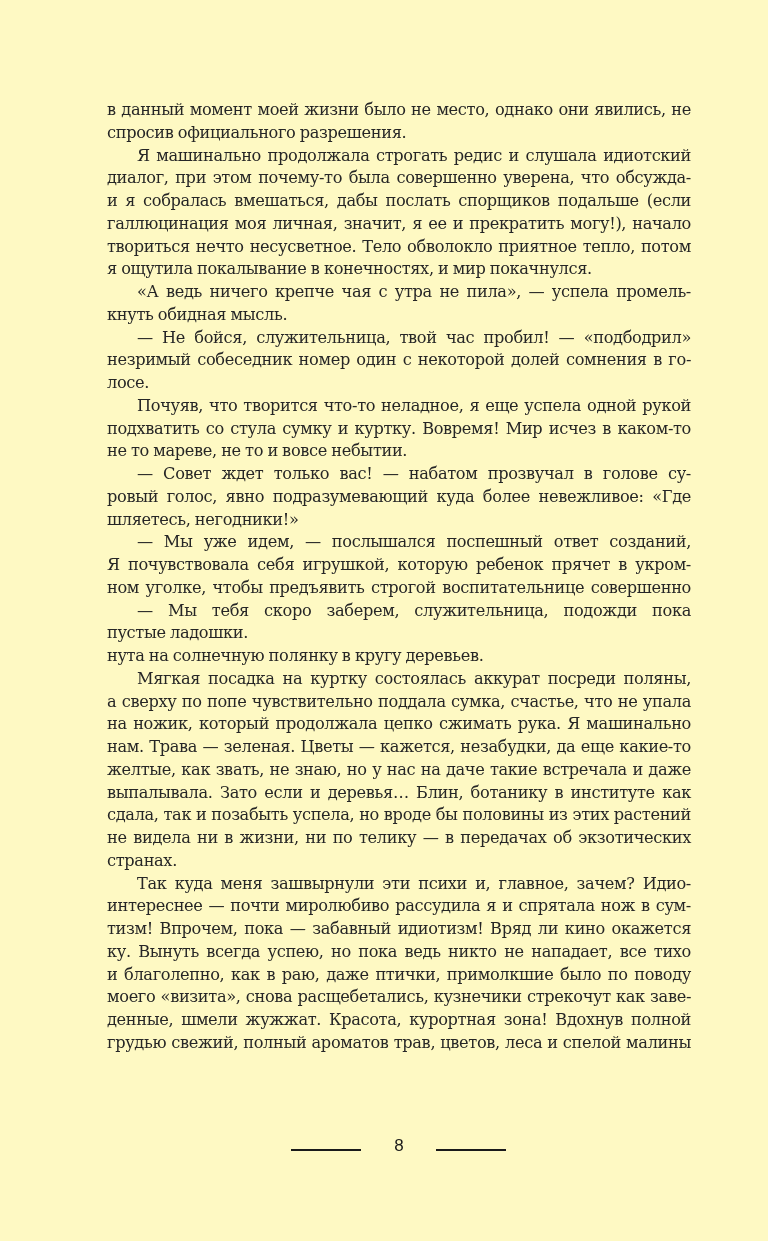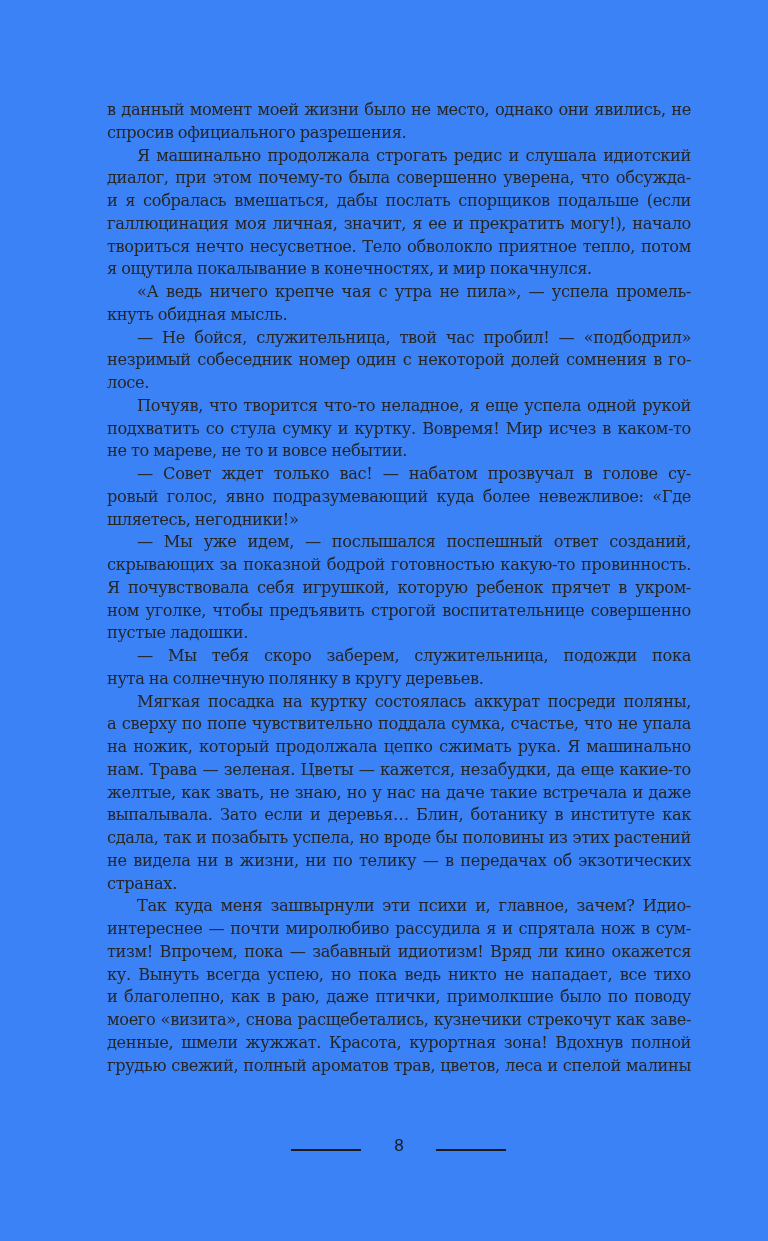--- a/index.html
+++ b/index.html
@@ -11,21 +11,21 @@
       width: 768px;
       height: 1241px;
       position: relative;
       overflow: hidden;
     }
     .page {
       position: absolute;
       left: 0; top: 0;
       width: 768px;
       height: 1241px;
-      background: #3b82f6;
+      background: #fef9c3;
     }
     .text-block {
       position: absolute;
       left: 107px;
       top: 99px;
       width: 584px;
       font-family: "DejaVu Serif", "Liberation Serif", serif;
       font-size: 16.2px;
       line-height: 22.76px;
       color: #262626;
@@ -90,25 +90,24 @@
       <span class="line indent">— Не бойся, служительница, твой час пробил! — «подбодрил»</span>
       <span class="line">незримый собеседник номер один с некоторой долей сомнения в го-</span>
       <span class="line last">лосе.</span>
       <span class="line indent">Почуяв, что творится что-то неладное, я еще успела одной рукой</span>
       <span class="line">подхватить со стула сумку и куртку. Вовремя! Мир исчез в каком-то</span>
       <span class="line last">не то мареве, не то и вовсе небытии.</span>
       <span class="line indent">— Совет ждет только вас! — набатом прозвучал в голове су-</span>
       <span class="line">ровый голос, явно подразумевающий куда более невежливое: «Где</span>
       <span class="line last">шляетесь, негодники!»</span>
       <span class="line indent">— Мы уже идем, — послышался поспешный ответ созданий,</span>
-      <span class="line">скрывающих за показной бодрой готовностью какую-то провинность.</span>
       <span class="line">Я почувствовала себя игрушкой, которую ребенок прячет в укром-</span>
       <span class="line">ном уголке, чтобы предъявить строгой воспитательнице совершенно</span>
+      <span class="line indent">— Мы тебя скоро заберем, служительница, подожди пока</span>
       <span class="line last">пустые ладошки.</span>
-      <span class="line indent">— Мы тебя скоро заберем, служительница, подожди пока</span>
       <span class="line last">нута на солнечную полянку в кругу деревьев.</span>
       <span class="line indent">Мягкая посадка на куртку состоялась аккурат посреди поляны,</span>
       <span class="line">а сверху по попе чувствительно поддала сумка, счастье, что не упала</span>
       <span class="line">на ножик, который продолжала цепко сжимать рука. Я машинально</span>
       <span class="line">нам. Трава — зеленая. Цветы — кажется, незабудки, да еще какие-то</span>
       <span class="line">желтые, как звать, не знаю, но у нас на даче такие встречала и даже</span>
       <span class="line">выпалывала. Зато если и деревья… Блин, ботанику в институте как</span>
       <span class="line">сдала, так и позабыть успела, но вроде бы половины из этих растений</span>
       <span class="line">не видела ни в жизни, ни по телику — в передачах об экзотических</span>
       <span class="line last">странах.</span>

